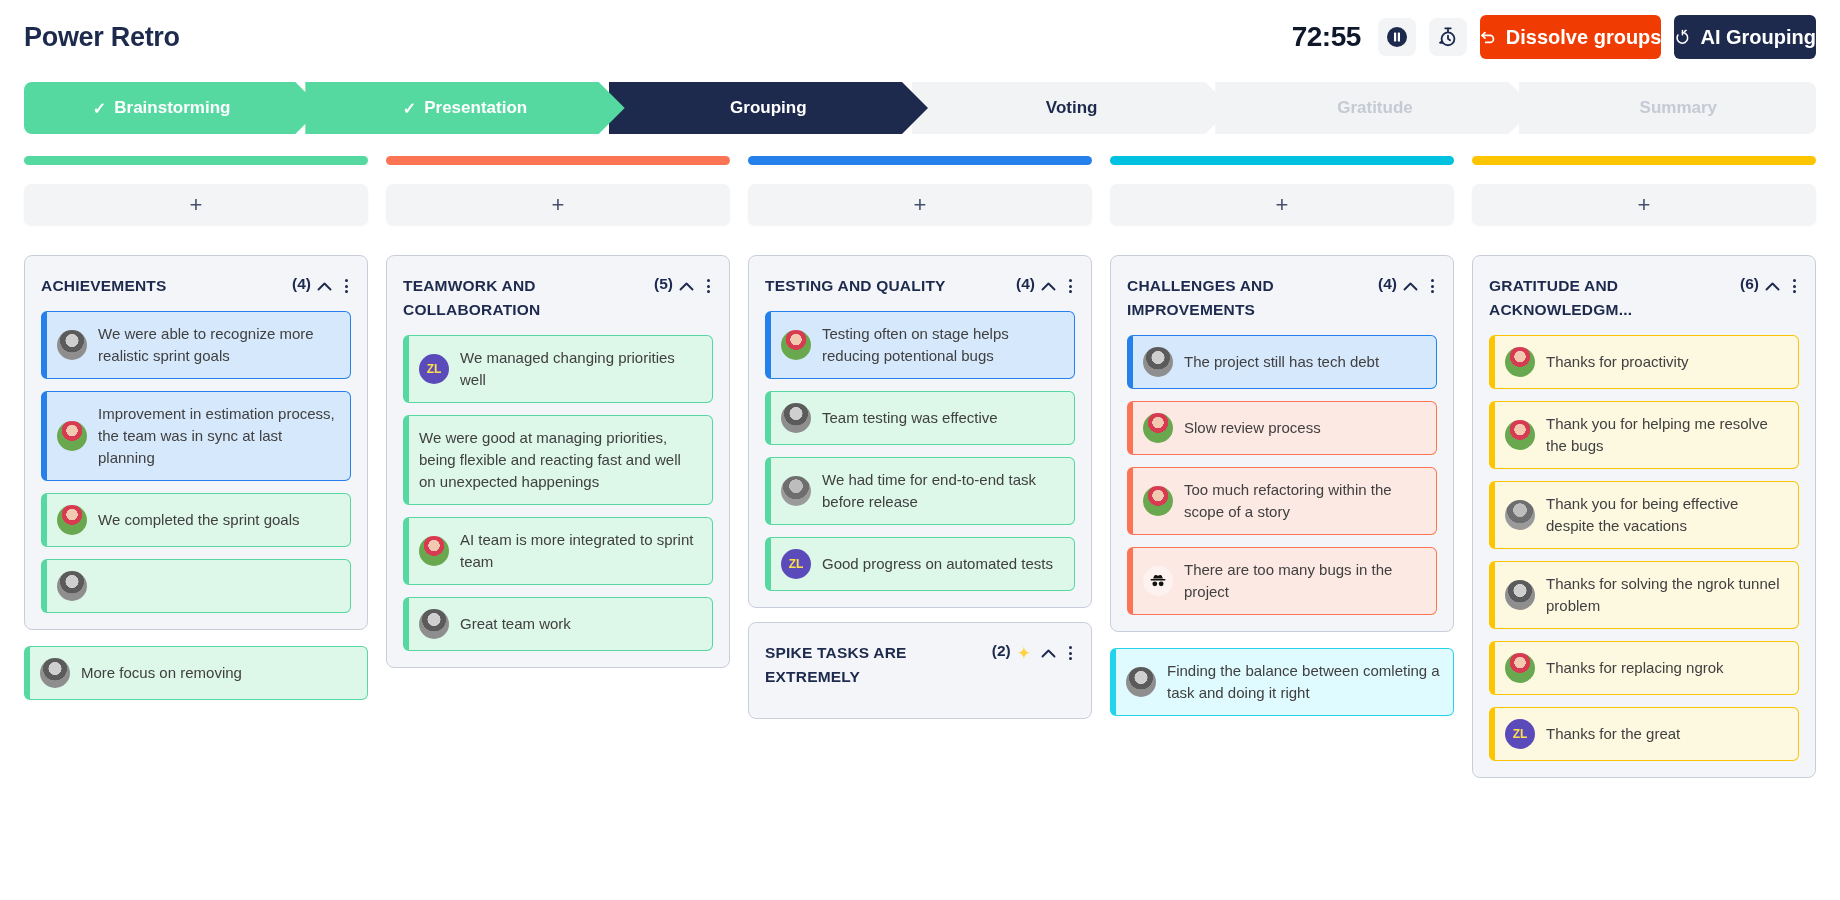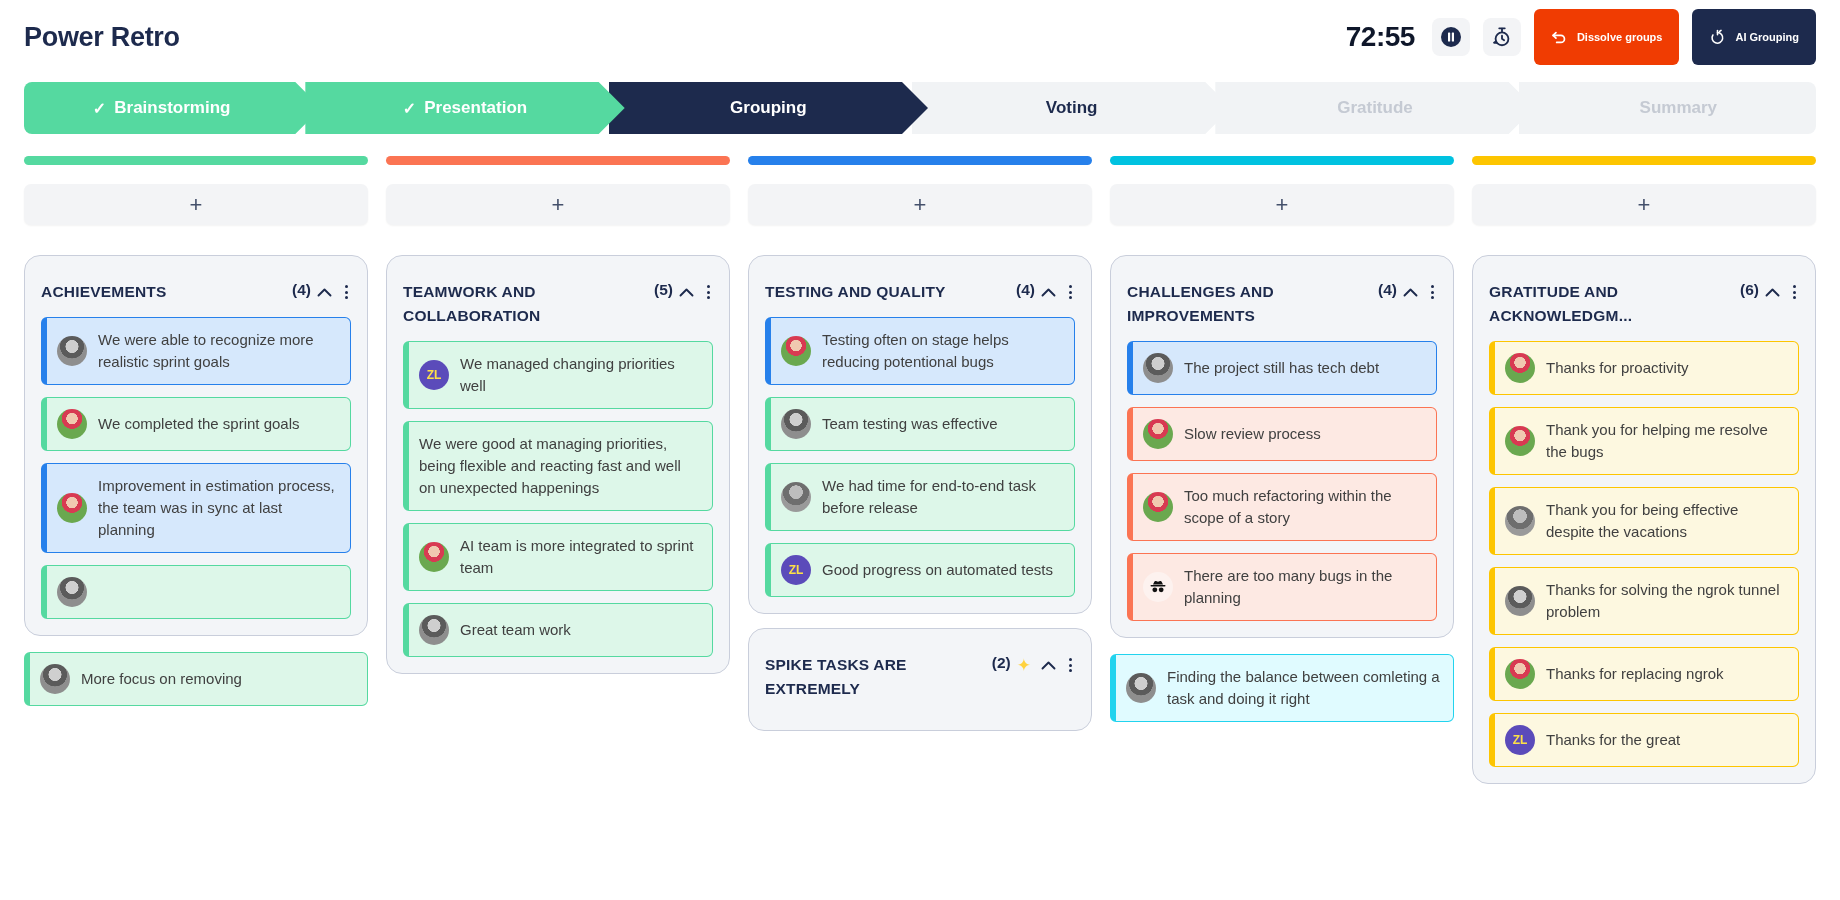--- a/index.html
+++ b/index.html
@@ -31,24 +31,24 @@
     font-size: 28px; font-weight: bold; color: #0f172a;
     letter-spacing: -0.5px; margin-right: 4px;
   }
   .icon-btn {
     width: 38px; height: 38px; border-radius: 8px;
     background: #f3f4f6;
     display: flex; align-items: center; justify-content: center;
     cursor: pointer; border: none;
   }
   .btn {
-    height: 56px; border-radius: 6px; border: none;
+    height: 44px; border-radius: 6px; border: none;
     display: flex; align-items: center; gap: 9px;
-    padding: 0 17px; cursor: pointer;
-    font-size: 11px; font-weight: bold; color: #ffffff;
+    padding: 0 0; cursor: pointer;
+    font-size: 20px; font-weight: bold; color: #ffffff;
     font-family: "Liberation Sans", sans-serif;
   }
   .btn-dissolve { background: #f03c02; }
   .btn-ai { background: #1d2a4d; }
 
   
   .steps {
     display: flex;
     margin: 8px 24px 0 24px;
     height: 52px;
@@ -107,23 +107,23 @@
   .col-body {
     flex: 1;
     display: flex; flex-direction: column;
     gap: 14px;
     overflow: hidden;
   }
 
   
   .group {
     border: 1px solid #c9cedb;
-    border-radius: 16px;
+    border-radius: 8px;
     background: #f3f5f8;
-    padding: 24px 16px 16px 16px;
+    padding: 18px 16px 16px 16px;
   }
   .group-head {
     display: flex; align-items: flex-start;
     margin-bottom: 13px;
     gap: 6px;
   }
   .group-title {
     font-size: 15.5px; font-weight: bold;
     color: #1d2a4d; letter-spacing: 0.2px;
     line-height: 1.55;
@@ -284,27 +284,27 @@
                 <i></i>
                 <i></i>
               </div>
             </div>
           </div>
           <div class="notes">
             <div class="note " style="background:#d6e8fc;border-color:#2680eb;border-left-color:#2680eb">
               <div class="avatar" style="background:radial-gradient(circle at 50% 35%, #cfcfcf 0 26%, #5b5b5b 27% 48%, #8e8e8e 49% 100%)"></div>
               <div class="note-text">We were able to recognize more realistic sprint goals</div>
             </div>
+            <div class="note " style="background:#d6e8fc;border-color:#2680eb;border-left-color:#2680eb">
+              <div class="avatar" style="background:radial-gradient(circle at 50% 32%, #f0c9b0 0 22%, #d83a52 23% 40%, #6aa84f 41% 100%)"></div>
+              <div class="note-text">Improvement in estimation process, the team was in sync at last planning</div>
+            </div>
             <div class="note " style="background:#ddf7e9;border-color:#55d9a0;border-left-color:#55d9a0">
               <div class="avatar" style="background:radial-gradient(circle at 50% 32%, #f0c9b0 0 22%, #d83a52 23% 40%, #6aa84f 41% 100%)"></div>
               <div class="note-text">We completed the sprint goals</div>
-            </div>
-            <div class="note " style="background:#d6e8fc;border-color:#2680eb;border-left-color:#2680eb">
-              <div class="avatar" style="background:radial-gradient(circle at 50% 32%, #f0c9b0 0 22%, #d83a52 23% 40%, #6aa84f 41% 100%)"></div>
-              <div class="note-text">Improvement in estimation process, the team was in sync at last planning</div>
             </div>
             <div class="note " style="background:#ddf7e9;border-color:#55d9a0;border-left-color:#55d9a0">
               <div class="avatar" style="background:radial-gradient(circle at 50% 35%, #cfcfcf 0 26%, #5b5b5b 27% 48%, #8e8e8e 49% 100%)"></div>
             </div>
           </div>
         </div>
         <div class="note note-free" style="background:#ddf7e9;border-color:#55d9a0;border-left-color:#55d9a0">
           <div class="avatar" style="background:radial-gradient(circle at 50% 35%, #cfcfcf 0 26%, #5b5b5b 27% 48%, #8e8e8e 49% 100%)"></div>
           <div class="note-text">More focus on removing</div>
         </div>
@@ -447,21 +447,21 @@
             </div>
             <div class="note " style="background:#fde9e3;border-color:#fb7453;border-left-color:#fb7453">
               <div class="avatar-anon">
                 <svg width="20" height="20" viewBox="0 0 24 24">
                   <path d="M6 9h12l-1.6-3.4a1.6 1.6 0 0 0-2-0.8l-2.4 .8-2.4-.8a1.6 1.6 0 0 0-2 .8z" fill="#111"></path>
                   <rect x="3" y="9.6" width="18" height="1.9" rx="0.9" fill="#111"></rect>
                   <circle cx="8.2" cy="15.4" r="2.9" fill="#111"></circle>
                   <circle cx="15.8" cy="15.4" r="2.9" fill="#111"></circle>
                 </svg>
               </div>
-              <div class="note-text">There are too many bugs in the planning</div>
+              <div class="note-text">There are too many bugs in the project</div>
             </div>
           </div>
         </div>
         <div class="note note-free" style="background:#e0fbff;border-color:#22d3ee;border-left-color:#22d3ee">
           <div class="avatar" style="background:radial-gradient(circle at 50% 35%, #cfcfcf 0 26%, #5b5b5b 27% 48%, #8e8e8e 49% 100%)"></div>
           <div class="note-text">Finding the balance between comleting a task and doing it right</div>
         </div>
       </div>
     </div>
     <div class="column">

